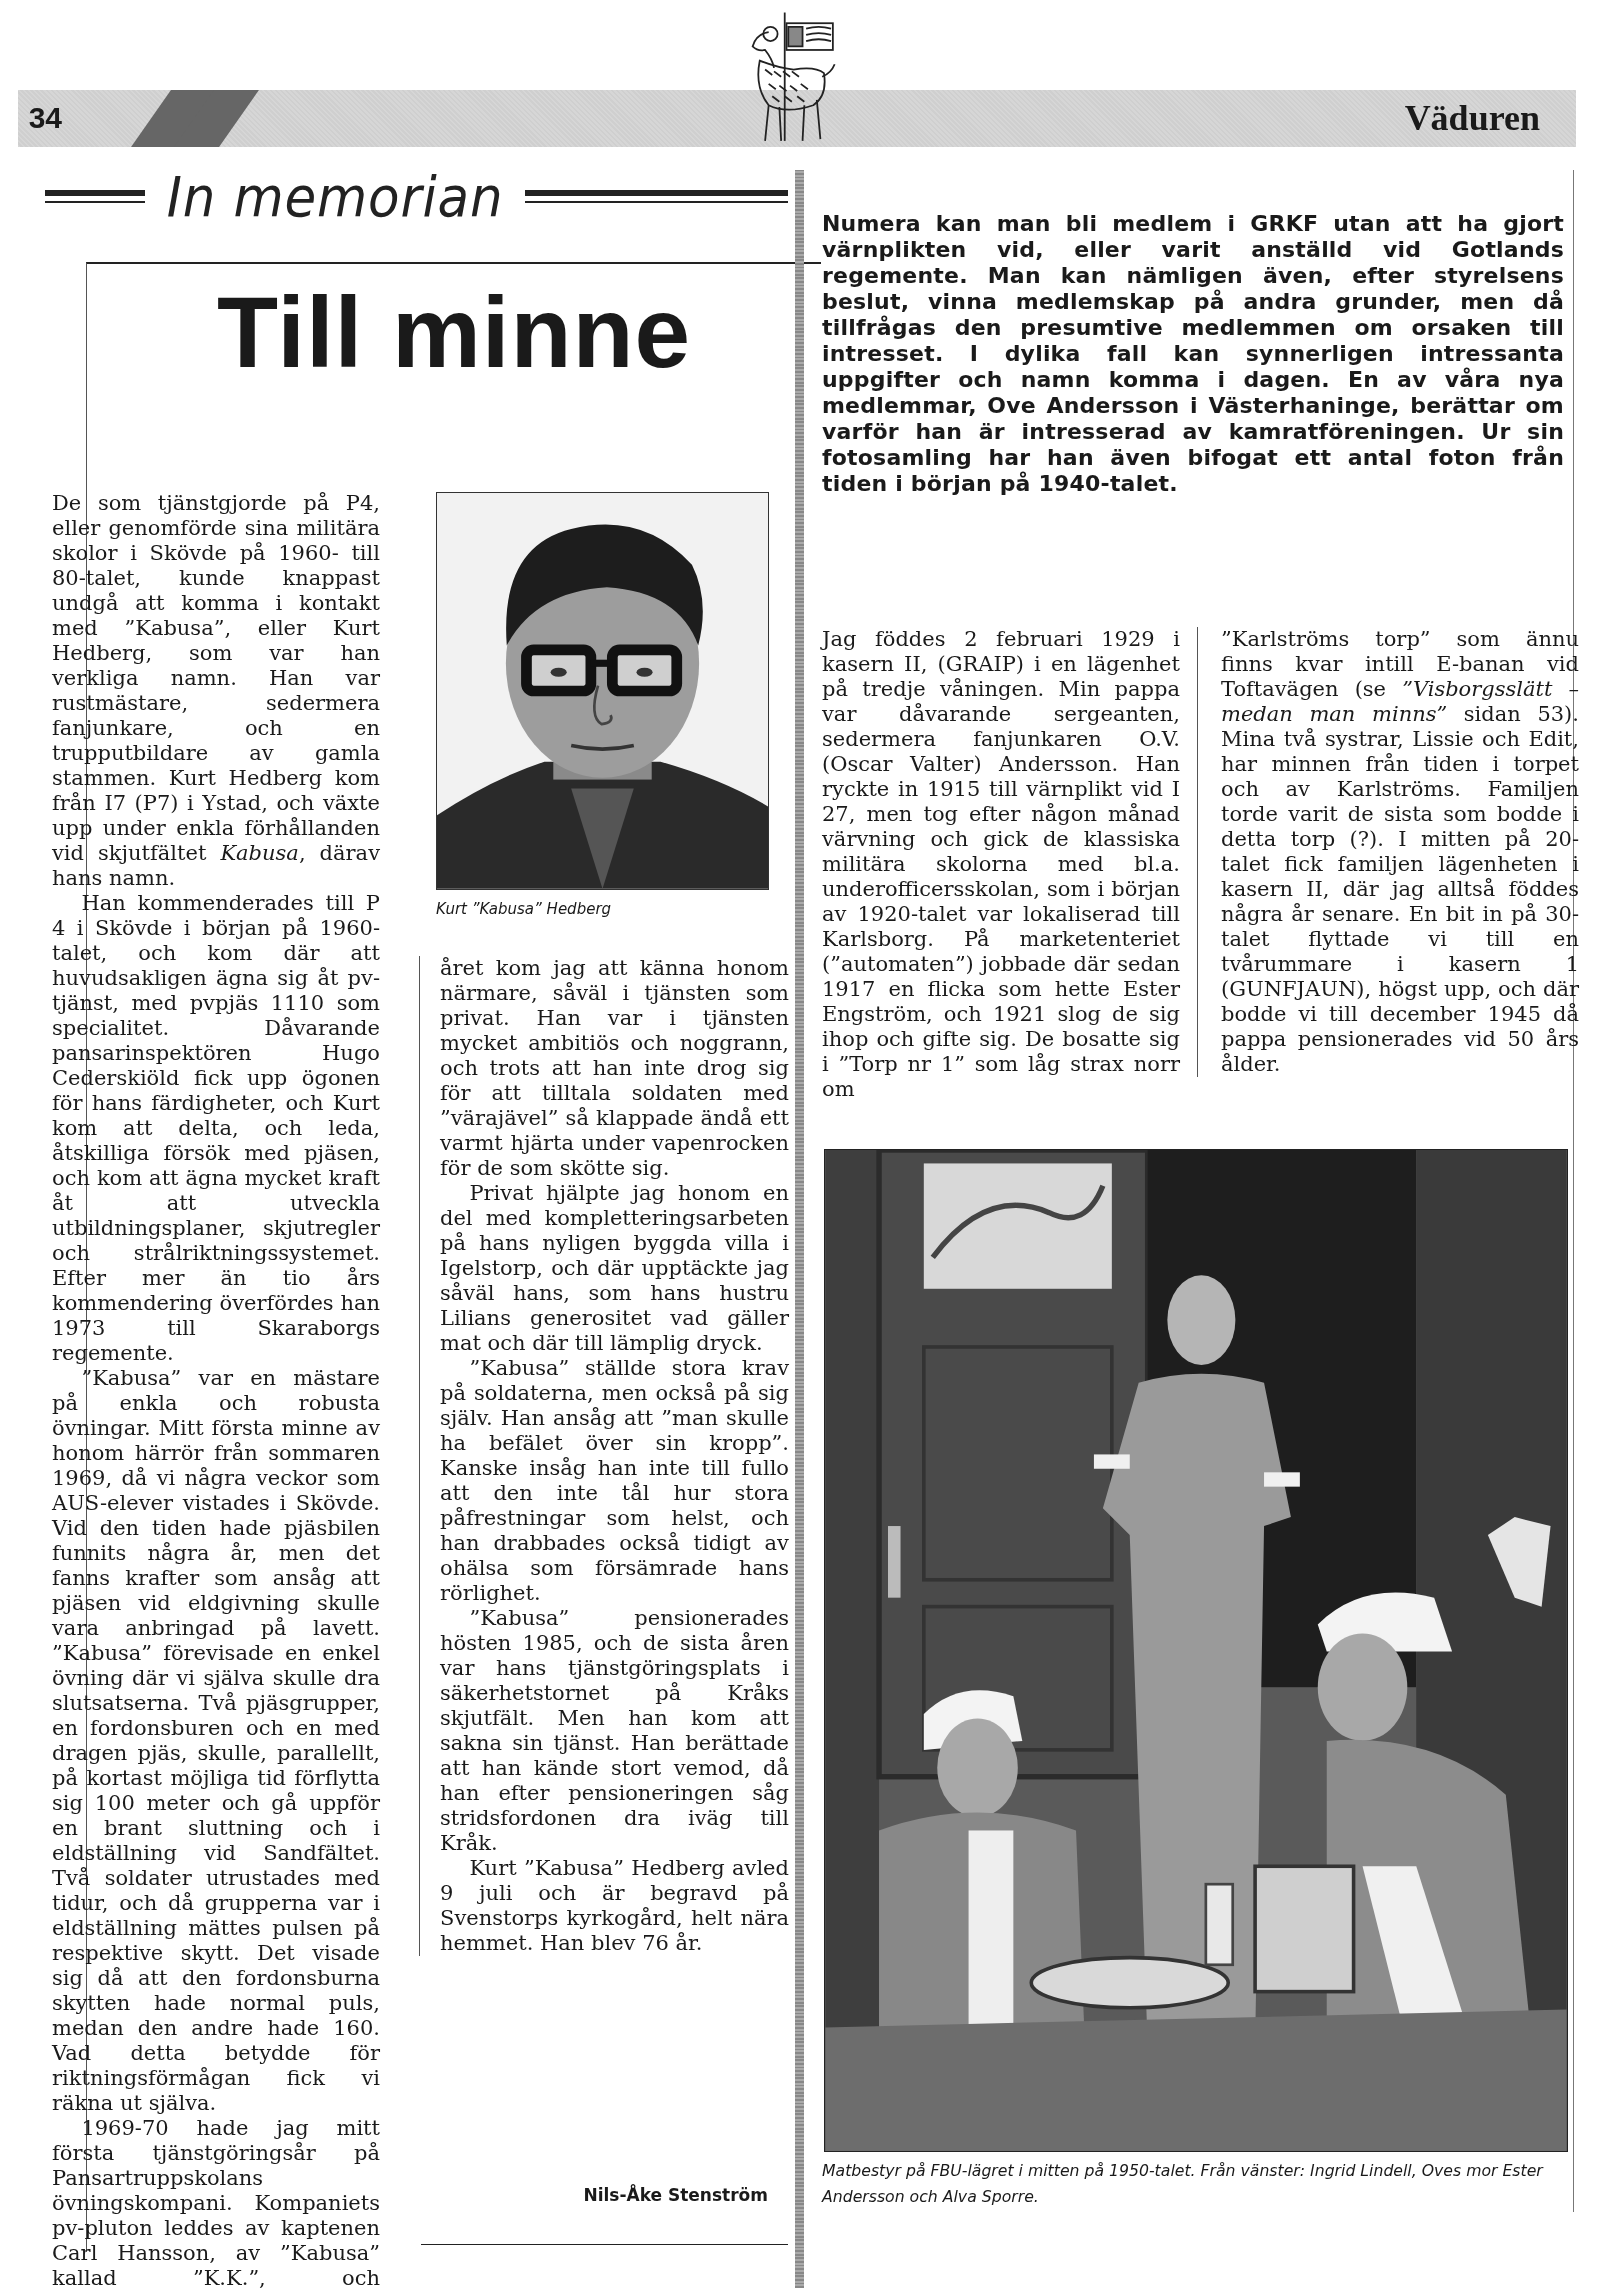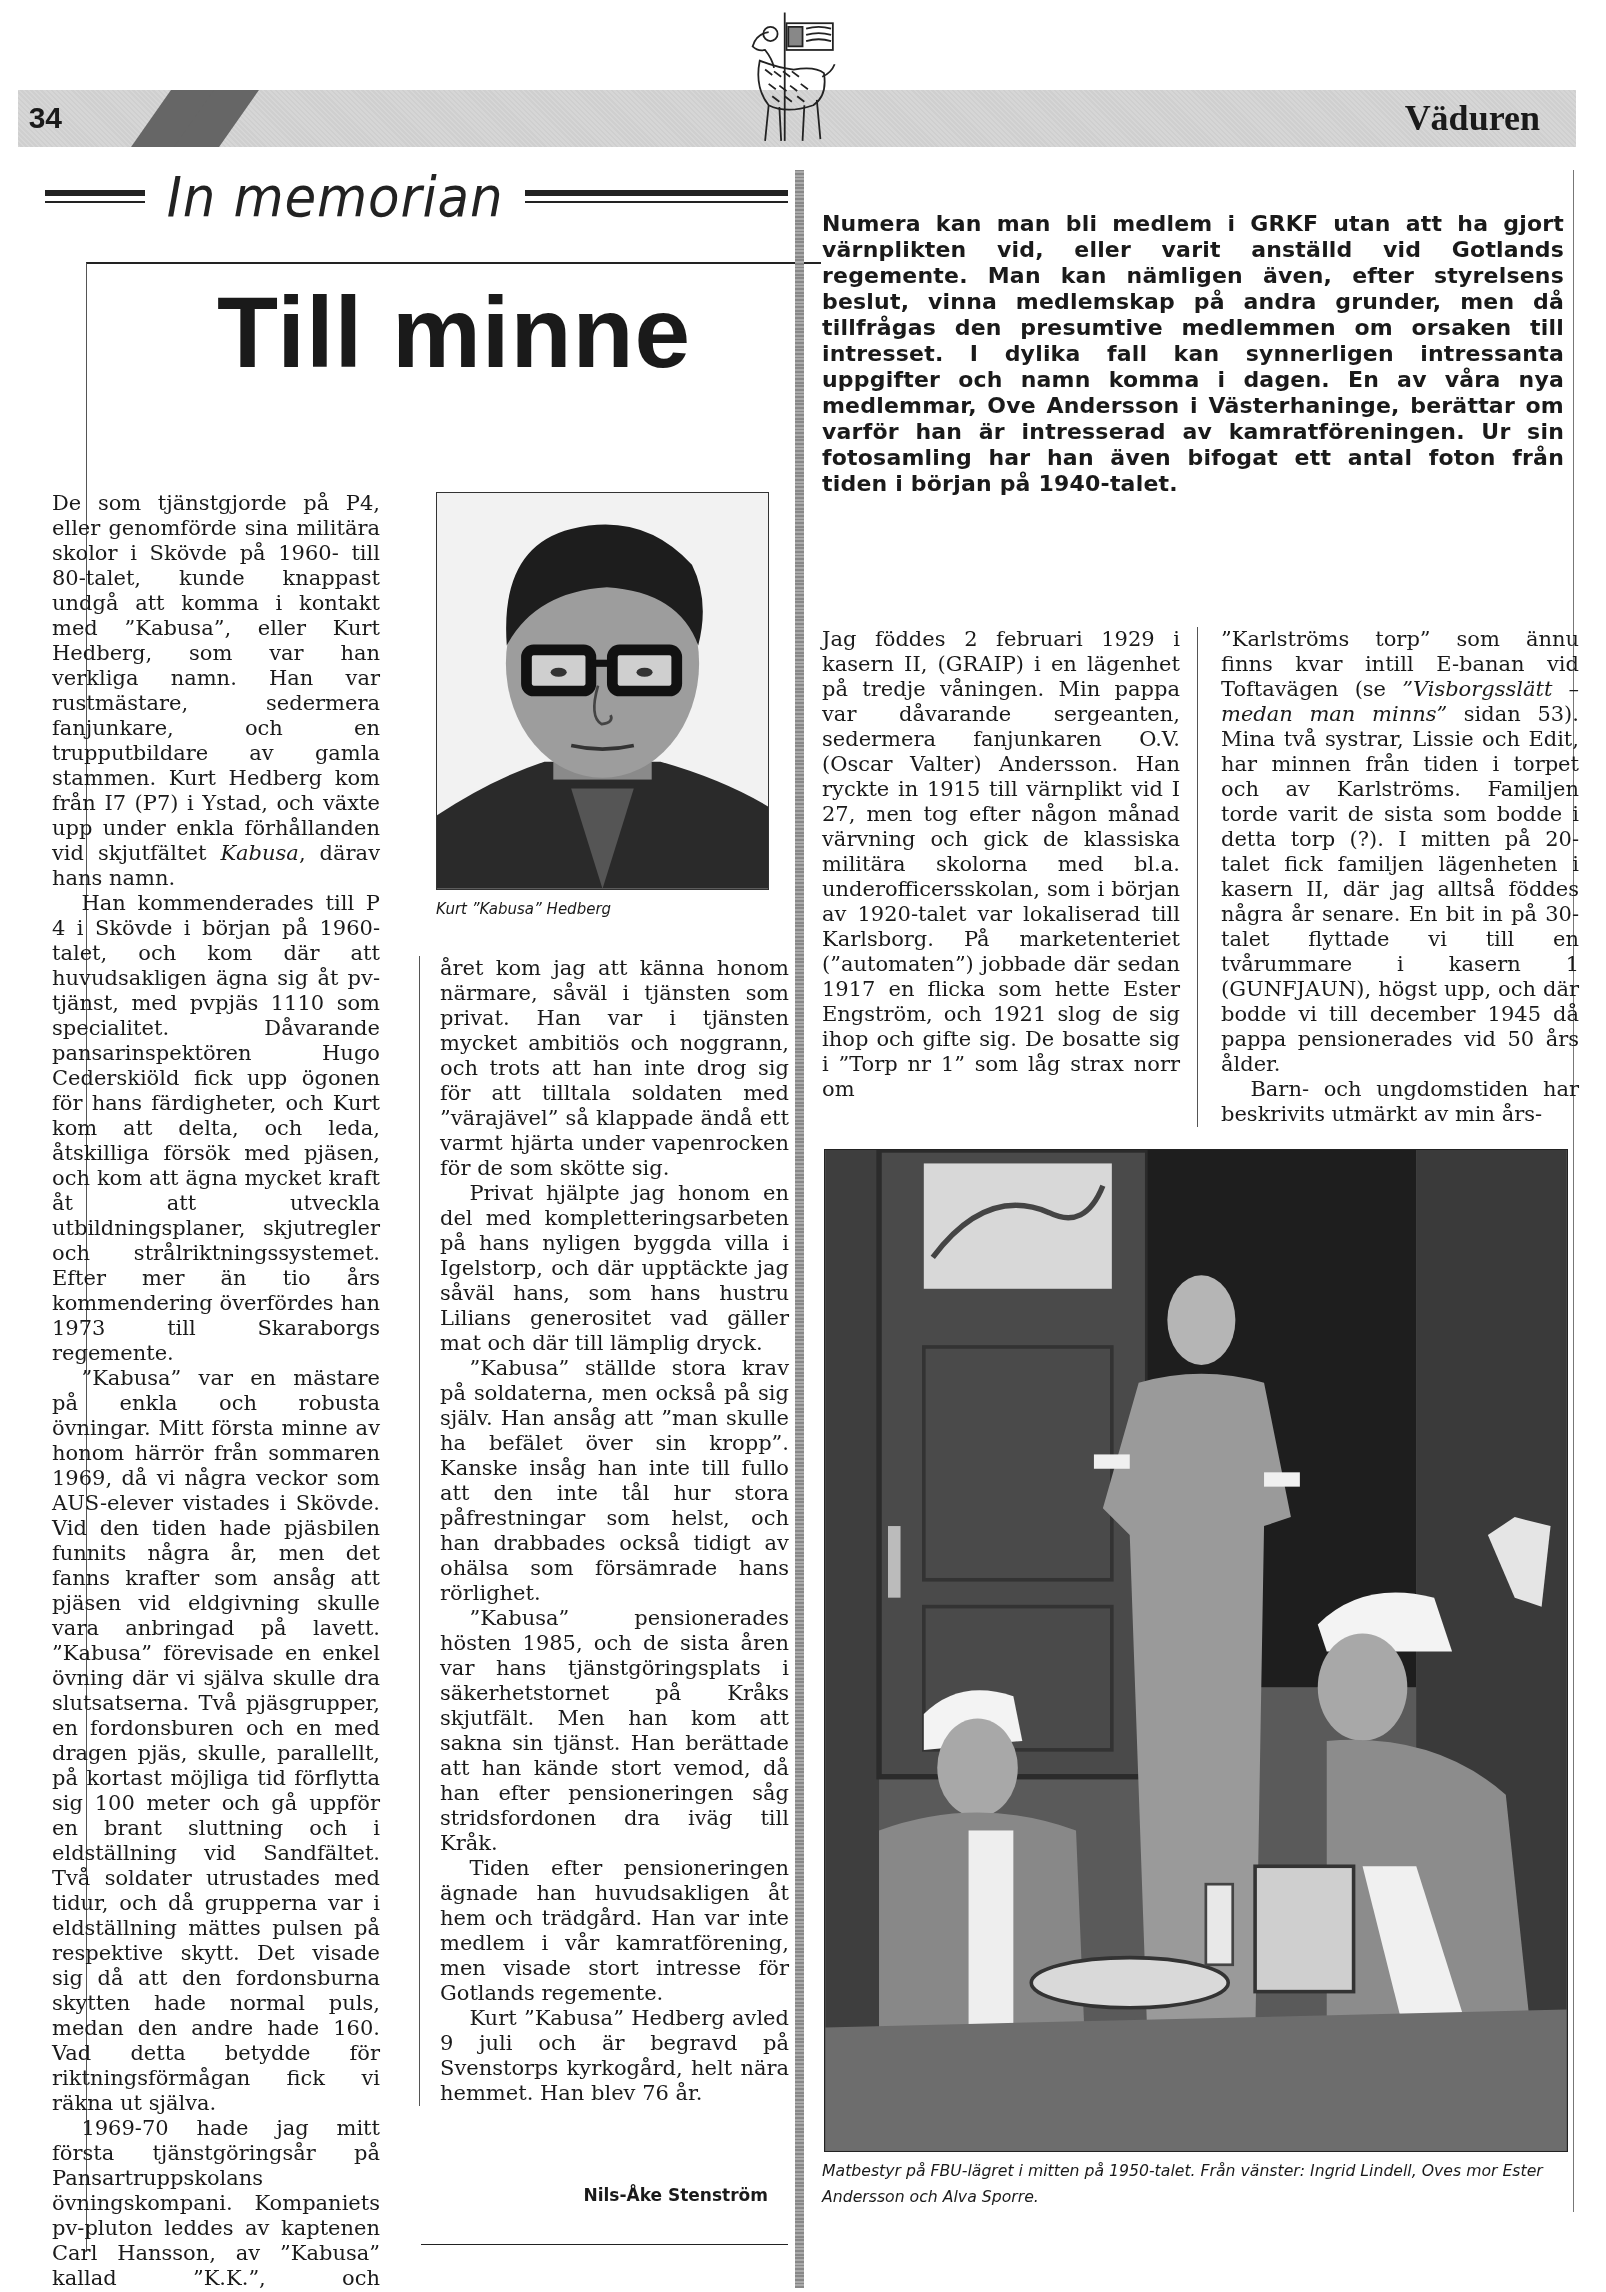--- a/index.html
+++ b/index.html
@@ -123,41 +123,39 @@
     <path d="M150 282 Q185 290 220 282" fill="none" stroke="#333" stroke-width="4"></path>
   </svg>
 </div>
 <div class="portrait-caption">Kurt ”Kabusa” Hedberg</div>
 
 <div class="col col2">
   <p>året kom jag att känna honom närmare, såväl i tjänsten som privat. Han var i tjänsten mycket ambitiös och noggrann, och trots att han inte drog sig för att tilltala soldaten med ”värajävel” så klappade ändå ett varmt hjärta under vapenrocken för de som skötte sig.</p>
   <p class="indent">Privat hjälpte jag honom en del med kompletteringsarbeten på hans nyligen byggda villa i Igelstorp, och där upptäckte jag såväl hans, som hans hustru Lilians generositet vad gäller mat och där till lämplig dryck.</p>
   <p class="indent">”Kabusa” ställde stora krav på soldaterna, men också på sig själv. Han ansåg att ”man skulle ha befälet över sin kropp”. Kanske insåg han inte till fullo att den inte tål hur stora påfrestningar som helst, och han drabbades också tidigt av ohälsa som försämrade hans rörlighet.</p>
   <p class="indent">”Kabusa” pensionerades hösten 1985, och de sista åren var hans tjänstgöringsplats i säkerhetstornet på Kråks skjutfält. Men han kom att sakna sin tjänst. Han berättade att han kände stort vemod, då han efter pensioneringen såg stridsfordonen dra iväg till Kråk.</p>
-  <p class="indent">Tiden efter pensioneringen ägnade han huvudsakligen åt hem och trädgård. Han var inte medlem i vår kamratförening, men visade stort intresse för Gotlands regemente.</p>
   <p class="indent">Kurt ”Kabusa” Hedberg avled 9 juli och är begravd på Svenstorps kyrkogård, helt nära hemmet. Han blev 76 år.</p>
 </div>
 
 <div class="byline">Nils-Åke Stenström</div>
 <div class="bottom-rule"></div>
 
 <div class="center-divider"></div>
 
 <div class="right-frame"></div>
 <div class="lead">Numera kan man bli medlem i GRKF utan att ha gjort värnplikten vid, eller varit anställd vid Gotlands regemente. Man kan nämligen även, efter styrelsens beslut, vinna medlemskap på andra grunder, men då tillfrågas den presumtive medlemmen om orsaken till intresset. I dylika fall kan synnerligen intressanta uppgifter och namn komma i dagen. En av våra nya medlemmar, Ove Andersson i Västerhaninge, berättar om varför han är intresserad av kamratföreningen. Ur sin fotosamling har han även bifogat ett antal foton från tiden i början på 1940-talet.</div>
 
 <div class="col col3">
   <p>Jag föddes 2 februari 1929 i kasern II, (GRAIP) i en lägenhet på tredje våningen. Min pappa var dåvarande sergeanten, sedermera fanjunkaren O.V. (Oscar Valter) Andersson. Han ryckte in 1915 till värnplikt vid I 27, men tog efter någon månad värvning och gick de klassiska militära skolorna med bl.a. underofficersskolan, som i början av 1920-talet var lokaliserad till Karlsborg. På marketenteriet (”automaten”) jobbade där sedan 1917 en flicka som hette Ester Engström, och 1921 slog de sig ihop och gifte sig. De bosatte sig i ”Torp nr 1” som låg strax norr om</p>
 </div>
 
 <div class="col col4">
   <p>
     <span>”Karlströms torp” som ännu finns kvar intill E-banan vid Toftavägen (se </span><em>”Visborgsslätt – medan man minns”</em><span> sidan 53). Mina två systrar, Lissie och Edit, har minnen från tiden i torpet och av Karlströms. Familjen torde varit de sista som bodde i detta torp (?). I mitten på 20-talet fick familjen lägenheten i kasern II, där jag alltså föddes några år senare. En bit in på 30-talet flyttade vi till en tvårummare i kasern 1 (GUNFJAUN), högst upp, och där bodde vi till december 1945 då pappa pensionerades vid 50 års ålder.</span>
   </p>
-  <p class="indent">Barn- och ungdomstiden har beskrivits utmärkt av min års-</p>
 </div>
 
 <div class="photo-frame">
   <svg width="742" height="1001" viewBox="0 0 828 1118">
     <rect width="828" height="1118" fill="#5a5a5a"></rect>
 
     <rect x="0" y="0" width="60" height="1118" fill="#3e3e3e"></rect>
 
     <rect x="60" y="0" width="300" height="700" fill="#4a4a4a" stroke="#2b2b2b" stroke-width="6"></rect>
     <rect x="110" y="15" width="210" height="140" fill="#d8d8d8"></rect>

